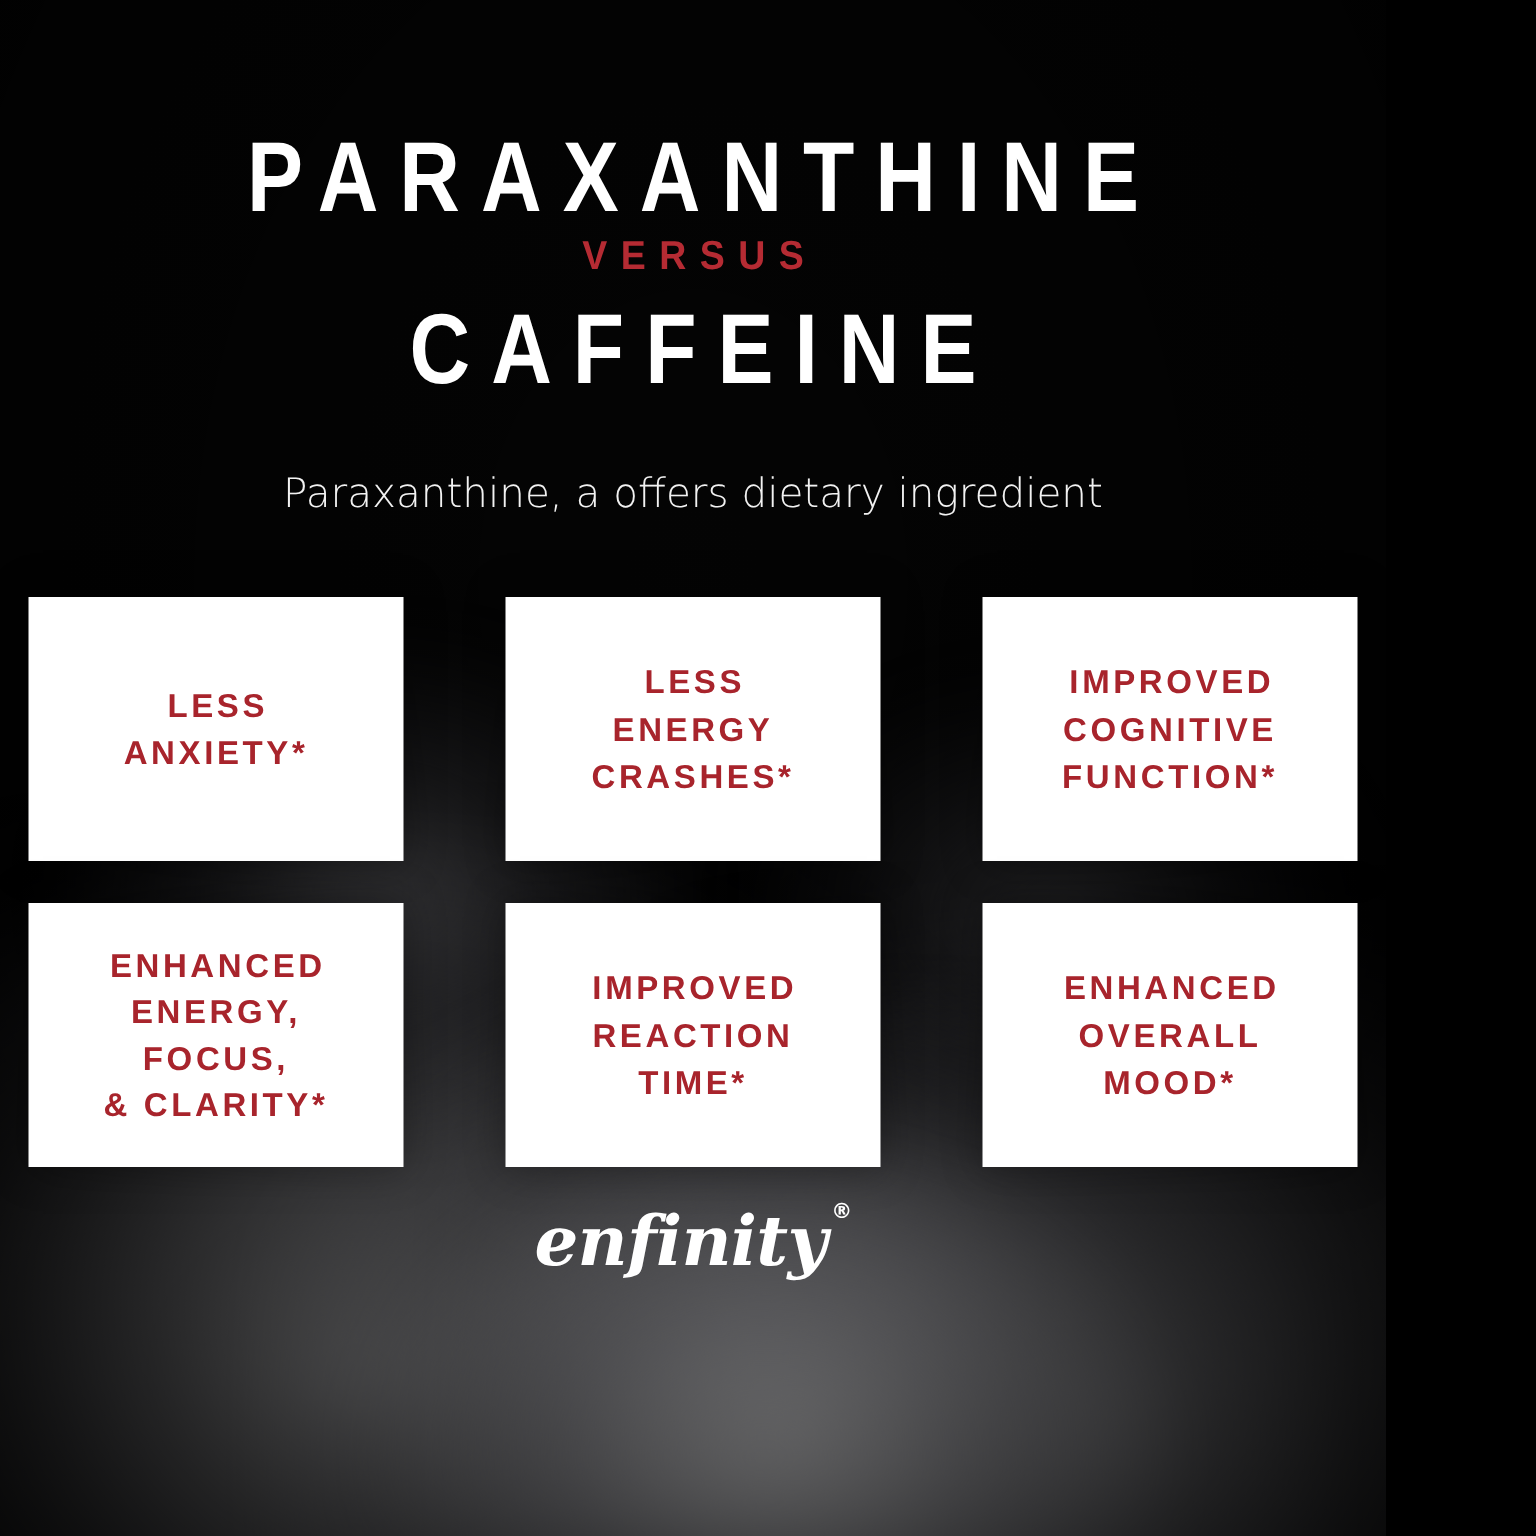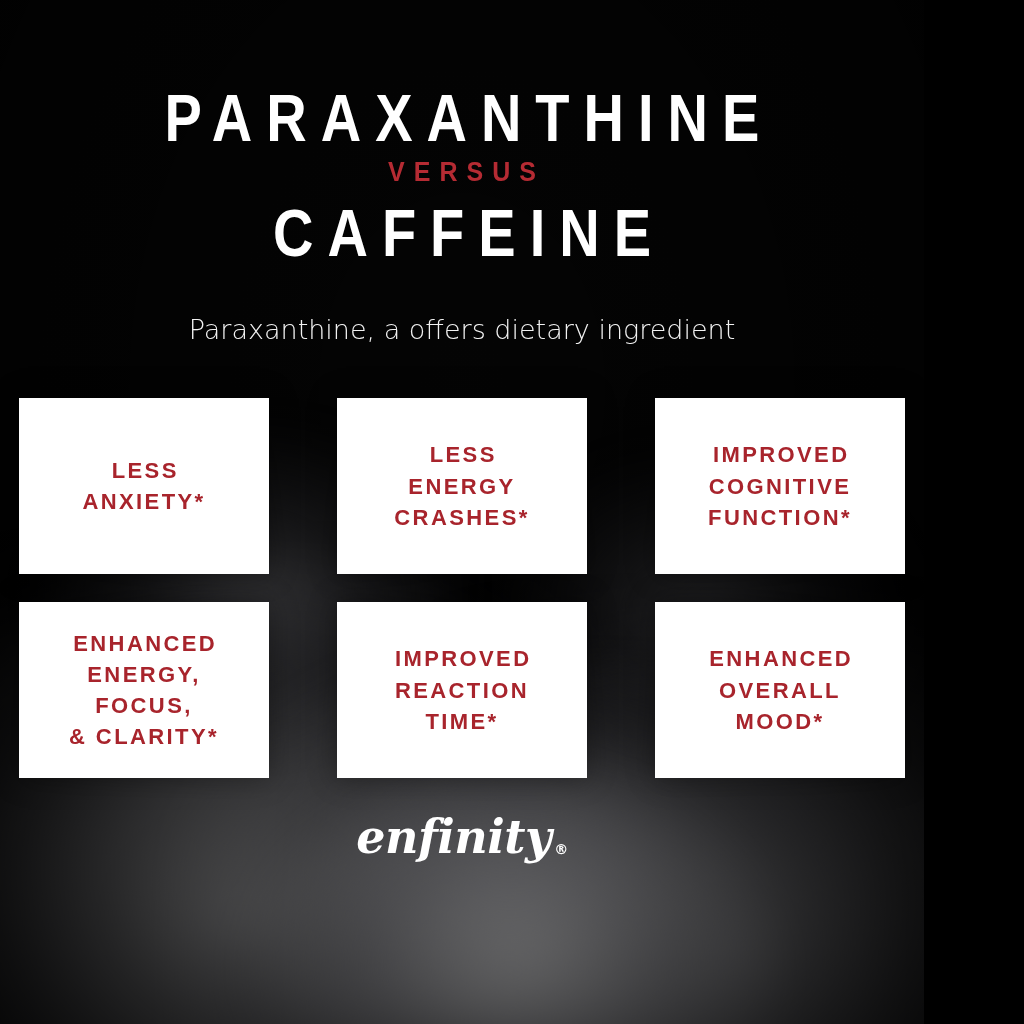--- a/index.html
+++ b/index.html
@@ -163,30 +163,30 @@
     font-weight: bold;
     font-size: 22px;
     letter-spacing: 2.4px;
     line-height: 1.42;
     text-indent: 2.4px;
     padding: 0 10px;
     white-space: pre-line;
   }
 
   .brand {
-    margin-top: 32px;
+    margin-top: 22px;
     color: #ffffff;
     font-family: "DejaVu Serif", serif;
     font-style: italic;
     font-weight: bold;
     font-size: 46px;
     letter-spacing: -0.5px;
     position: relative;
     display: flex;
-    align-items: flex-end;
+    align-items: flex-start;
   }
   .brand .reg {
     font-size: 14px;
     font-style: normal;
     margin-left: 3px;
     margin-bottom: 7px;
     font-family: "DejaVu Sans", sans-serif;
   }
 </style>
 </head>

